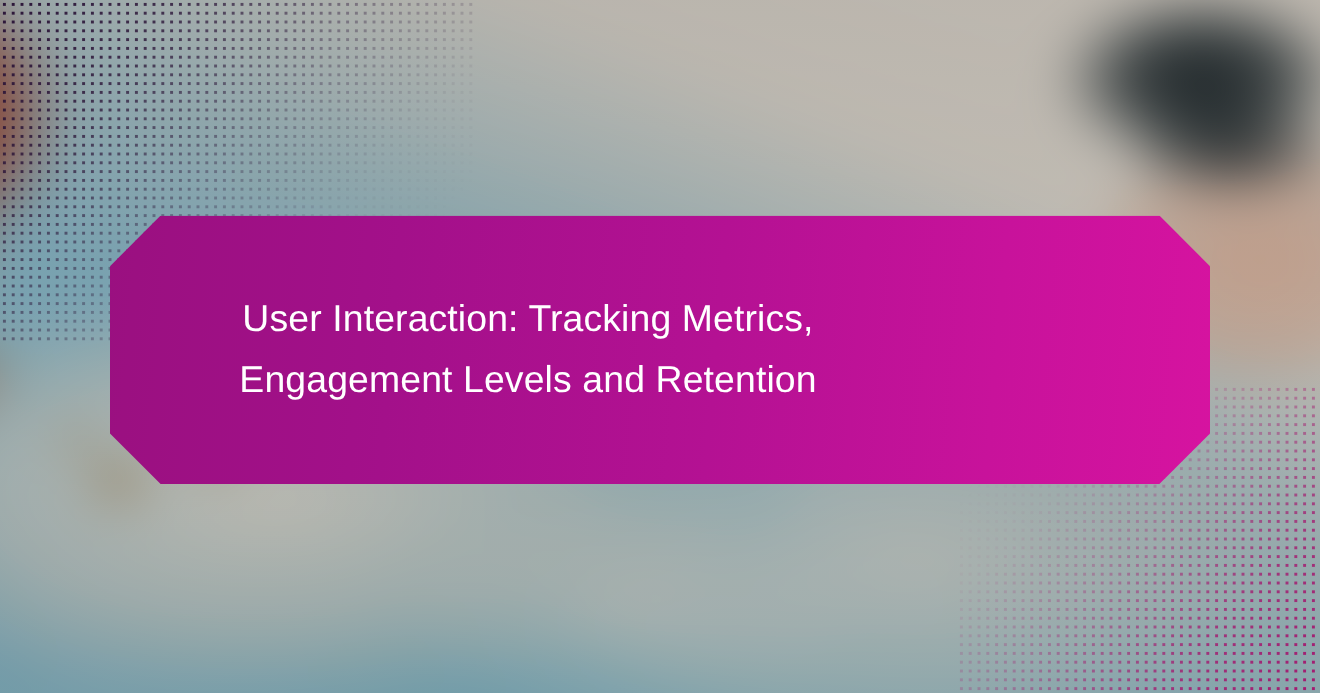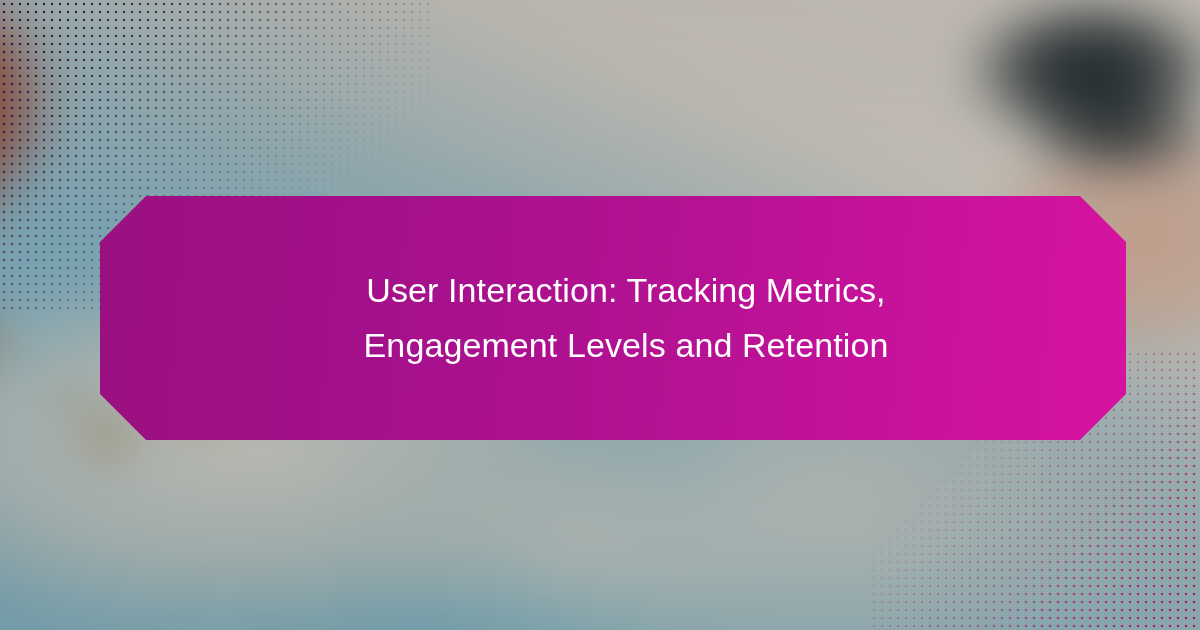--- a/index.html
+++ b/index.html
@@ -85,25 +85,23 @@
 
   
   .banner {
     position: absolute;
     left: 100px;
     top: 196px;
     width: 1000px;
     height: 244px;
     display: flex;
     align-items: center;
-    justify-content: center;
     background: linear-gradient(95deg, #9a1080 0%, #a3108a 26%, #b41193 55%, #c8129b 80%, #d613a0 100%);
     -webkit-clip-path: polygon(46px 0, calc(100% - 46px) 0, 100% 46px, 100% calc(100% - 46px), calc(100% - 46px) 100%, 46px 100%, 0 calc(100% - 46px), 0 46px);
     clip-path: polygon(46px 0, calc(100% - 46px) 0, 100% 46px, 100% calc(100% - 46px), calc(100% - 46px) 100%, 46px 100%, 0 calc(100% - 46px), 0 46px);
-    padding-left: 26px;
   }
 
   .banner-title {
     margin: 0;
     padding: 0 70px;
     color: #ffffff;
     font-size: 34px;
     font-weight: 400;
     line-height: 1.62;
     text-align: center;

